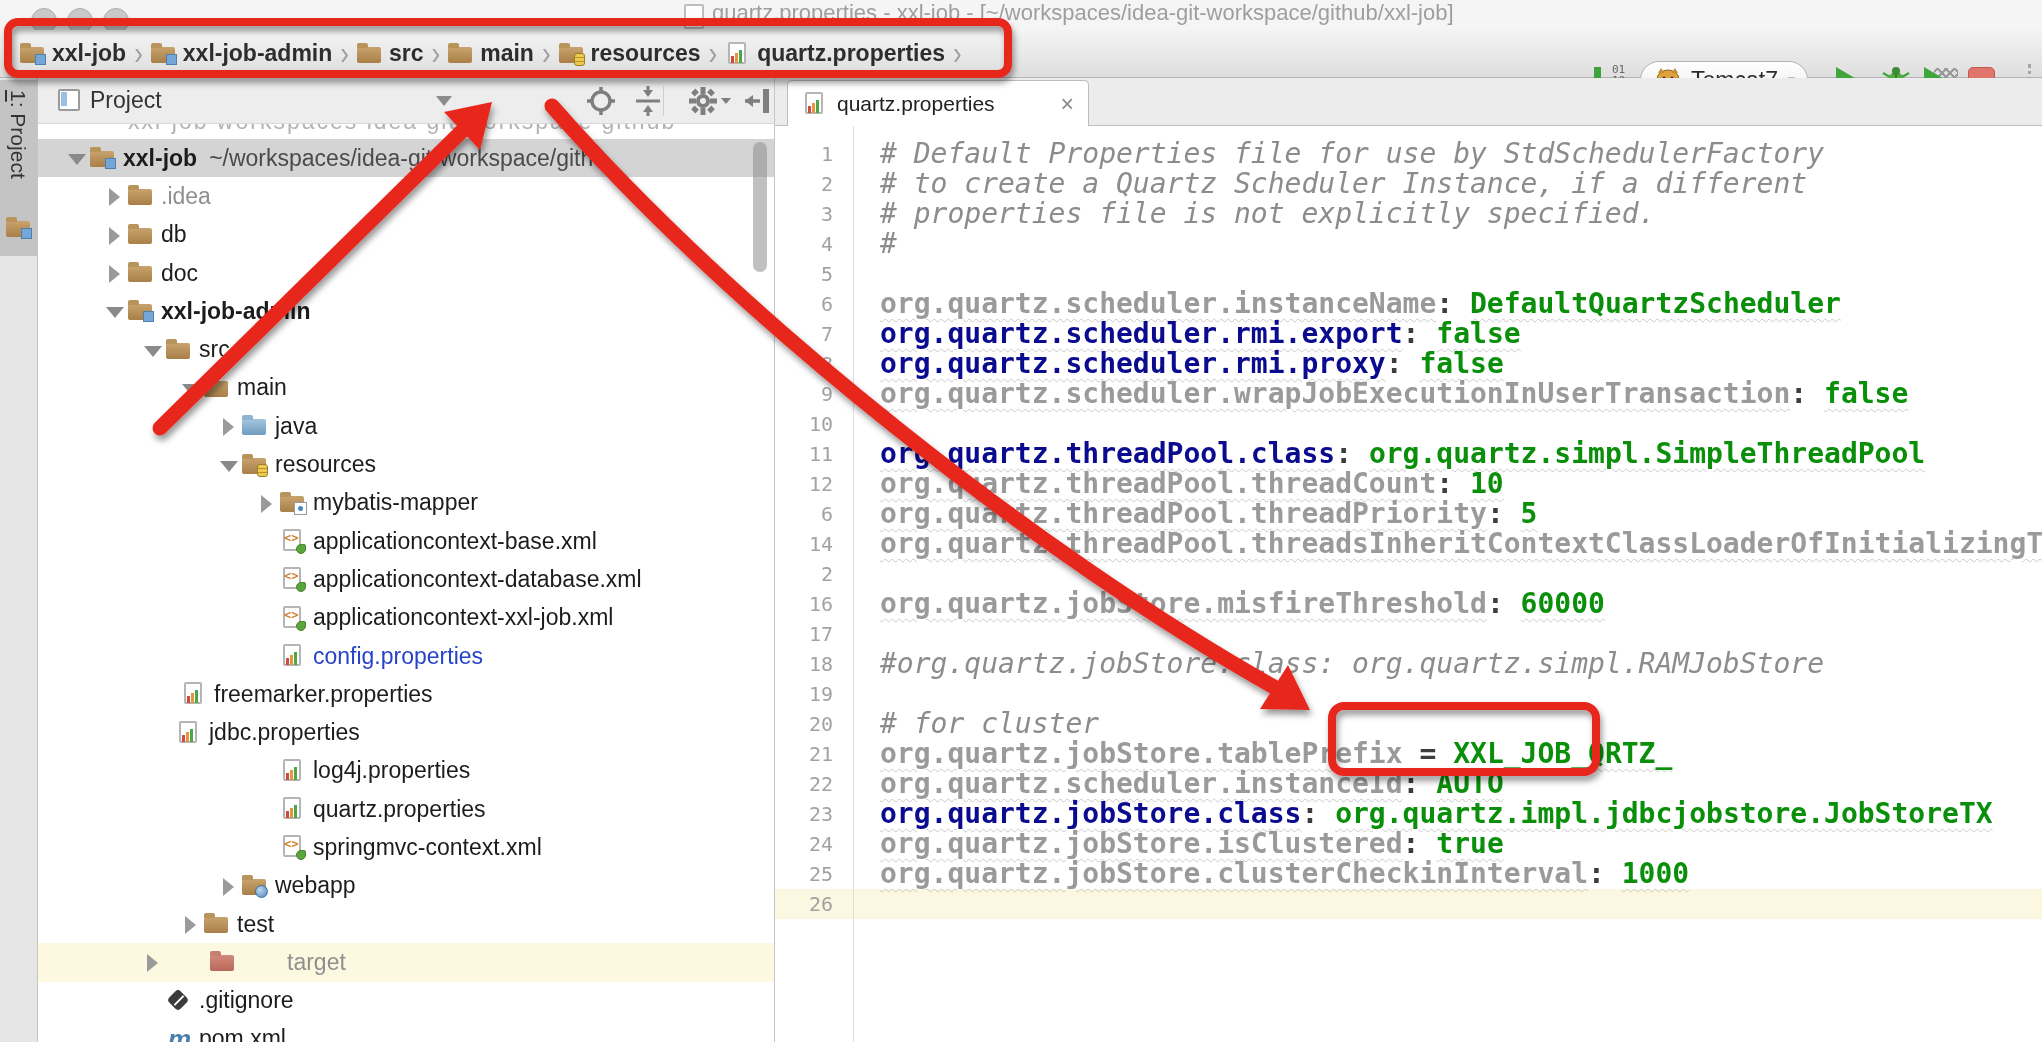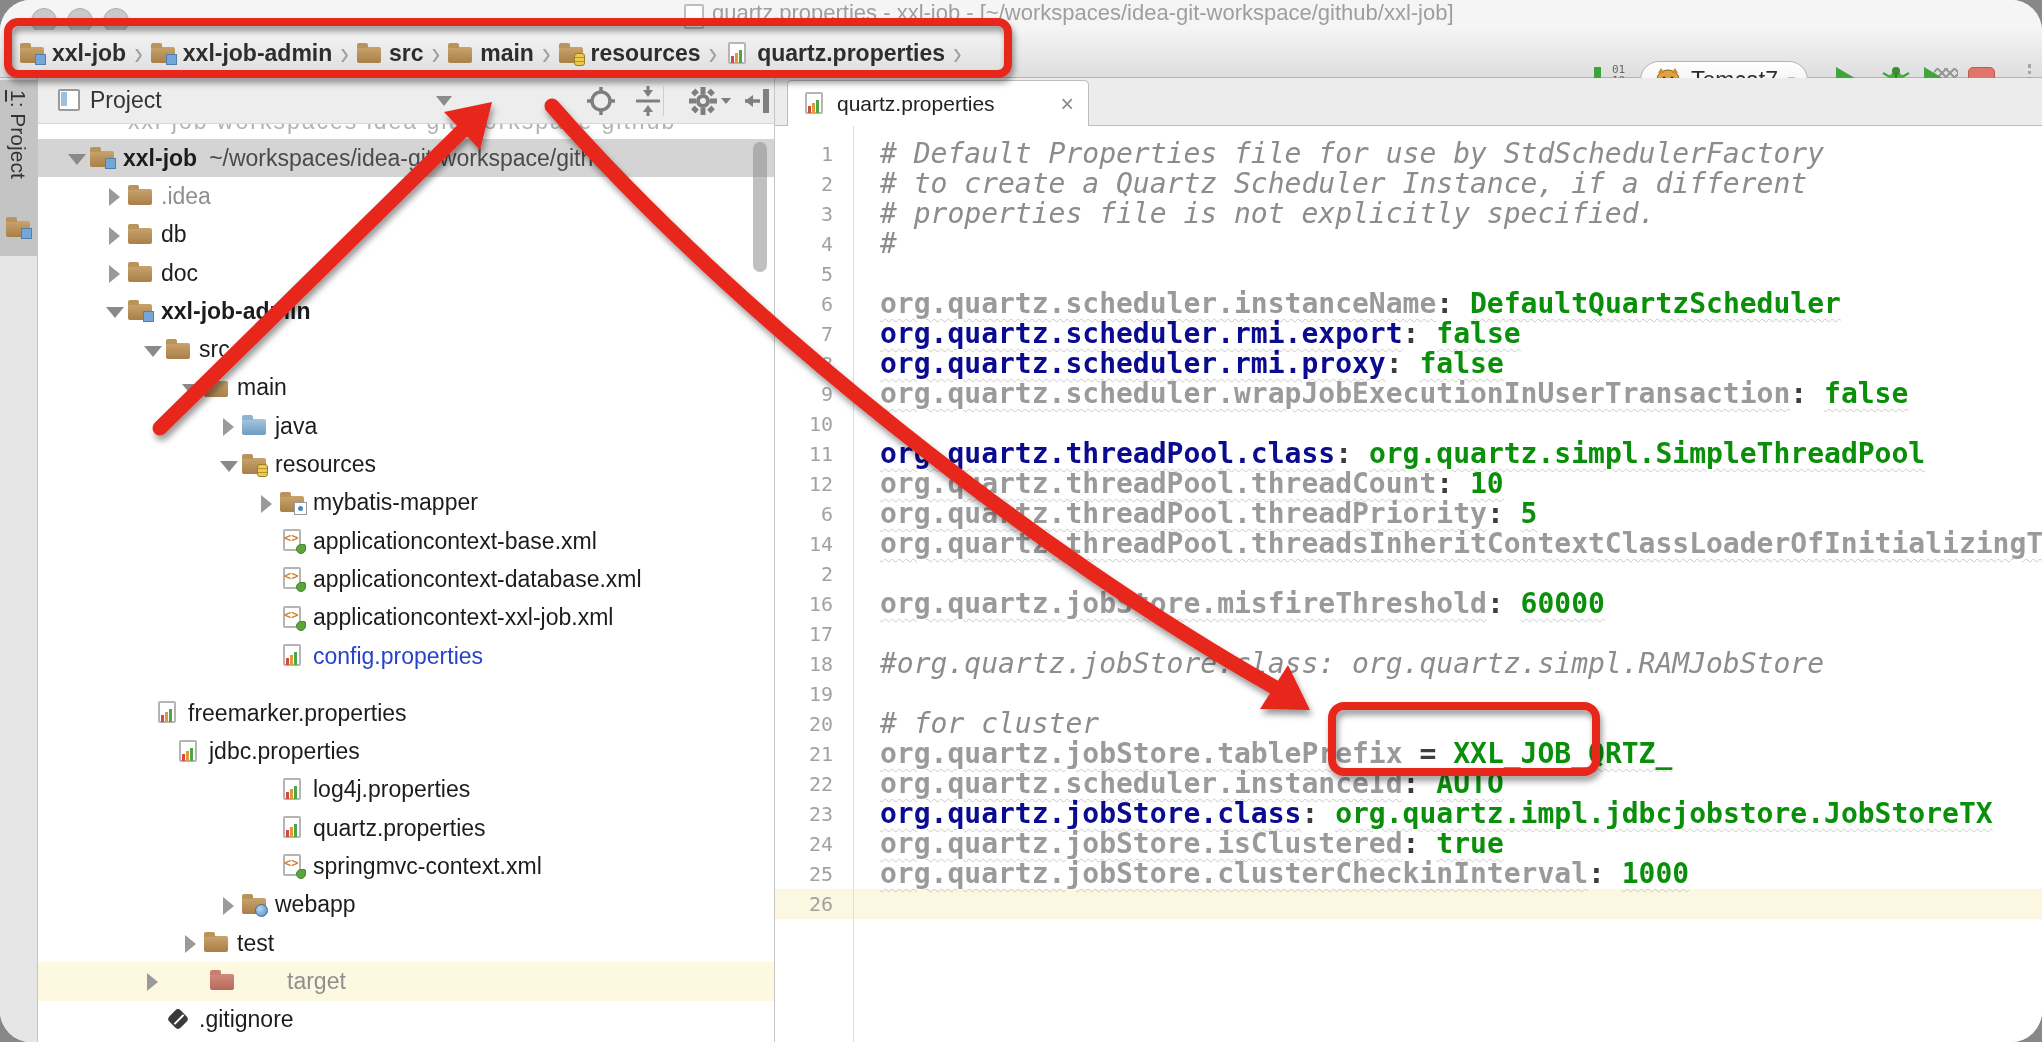--- a/index.html
+++ b/index.html
@@ -1,17 +1,17 @@
 <!DOCTYPE html>
 <html><head>
 <meta charset="utf-8">
 <style>
   html,body{margin:0;padding:0;background:#888;}
   #app{position:relative;width:2042px;height:1042px;background:#fff;overflow:hidden;
-       font-family:"Liberation Sans",sans-serif;border-radius:31px;-webkit-font-smoothing:antialiased;}
+       font-family:"Liberation Sans",sans-serif;-webkit-font-smoothing:antialiased;}
   
   #titlebar{position:absolute;left:0;top:0;width:2042px;height:30px;background:#f5f5f5;}
   .tl{position:absolute;top:8px;width:26px;height:26px;border-radius:50%;
       background:#c9c9c9;border:1px solid #ababab;box-sizing:border-box;}
   #title-doc{position:absolute;left:684px;top:4px;width:16px;height:21px;background:#fdfdfd;
       border:2px solid #bdbdbd;border-radius:2px;}
   #window-title{position:absolute;left:712px;top:0;height:28px;line-height:26px;
       font-size:22px;color:#9e9e9e;white-space:nowrap;}
   
   #navband{position:absolute;left:0;top:30px;width:2042px;height:47px;
@@ -412,21 +412,21 @@
         <div class="tree-row" style="padding-left: 218px;">
           <span class="arr"></span>
           <span class="ic properties">
             <span class="doc"></span>
             <span class="bar bar1"></span>
             <span class="bar bar2"></span>
             <span class="bar bar3"></span>
           </span>
           <span class="lab blu">config.properties</span>
         </div>
-        <div class="tree-row" style="padding-left: 93px; margin-top: 19px;">
+        <div class="tree-row" style="padding-left: 119px;">
           <span class="arr"></span>
           <span class="ic properties">
             <span class="doc"></span>
             <span class="bar bar1"></span>
             <span class="bar bar2"></span>
             <span class="bar bar3"></span>
           </span>
           <span class="lab">freemarker.properties</span>
         </div>
         <div class="tree-row" style="padding-left: 114px;">

